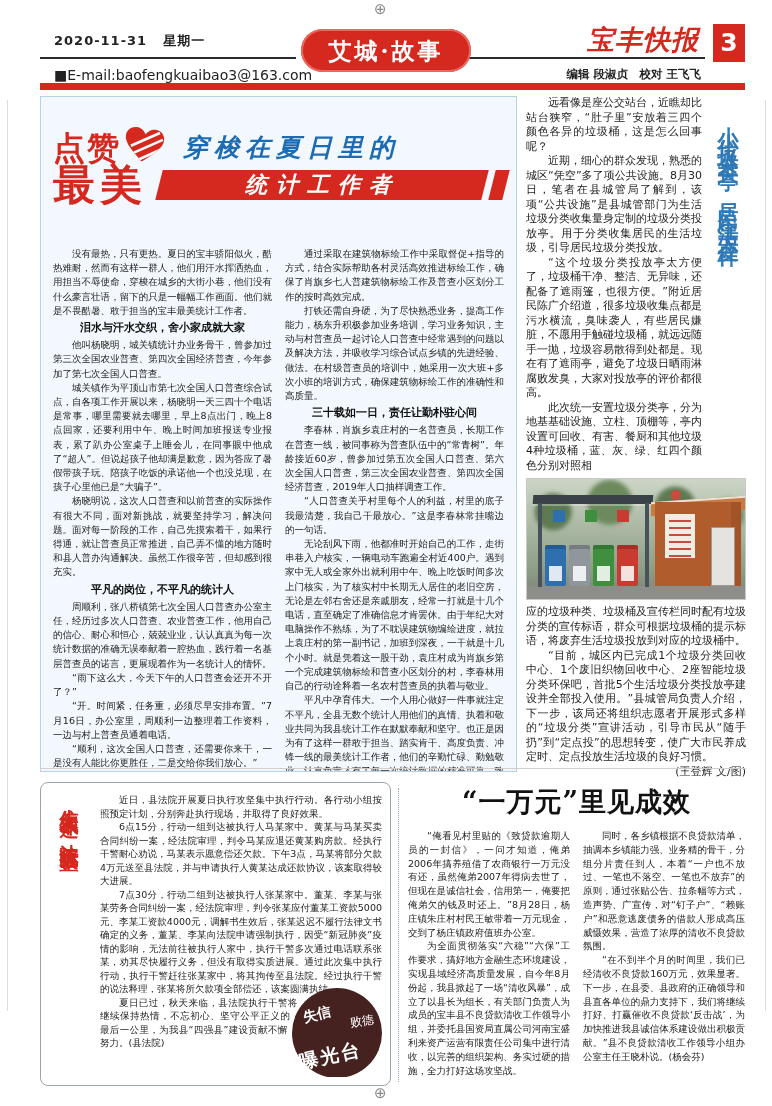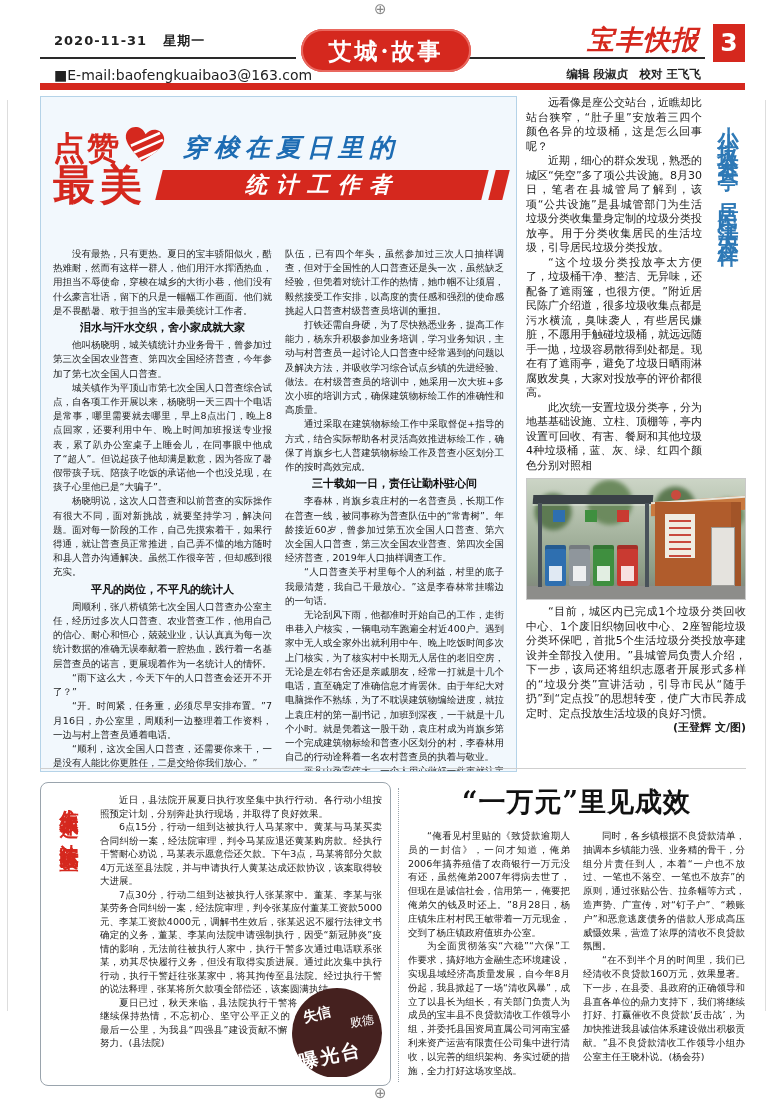--- a/index.html
+++ b/index.html
@@ -51,21 +51,21 @@
   .p.cont{text-indent:0;}
   .sub{margin:3px 0;text-align:center;font-weight:bold;font-size:11px;text-indent:0;color:#111;}
 
   
   .recycle{position:absolute;left:526px;top:96px;width:220px;height:676px;}
   .vtitle{writing-mode:vertical-rl;text-orientation:upright;font-family:"DejaVu Serif",serif;font-weight:bold;}
   .recycle .vtitle{position:absolute;right:0;top:14px;height:440px;font-size:21px;letter-spacing:7px;
         color:#2e79b6;line-height:36px;}
   .r-top{width:220px;padding-right:44px;box-sizing:border-box;font-size:11px;line-height:14.5px;text-align:justify;}
   .r-bottom{font-size:11px;line-height:14.5px;text-align:justify;margin-top:5px;}
-  .byline{margin:0;text-align:right;font-weight:bold;font-size:11px;}
+  .byline{margin:0;text-align:right;font-weight:normal;font-size:11px;}
   .photo{position:relative;width:220px;height:122px;margin-top:5px;overflow:hidden;border:1px solid #c9c9c9;box-sizing:border-box;}
   .ph-sky{position:absolute;inset:0;background:linear-gradient(180deg,#ccd5c6,#a7b5a0 45%,#8b9b85 78%,#7c7c79 100%);}
   .ph-trees{position:absolute;left:0;top:0;width:100%;height:78px;filter:blur(2px);
         background:radial-gradient(circle at 12% 42%,#5d7a52 0 18px,transparent 19px),
                    radial-gradient(circle at 38% 30%,#6c8a5e 0 22px,transparent 23px),
                    radial-gradient(circle at 68% 36%,#5d7a52 0 20px,transparent 21px),
                    radial-gradient(circle at 92% 46%,#6c8a5e 0 16px,transparent 17px);}
   .ph-ground{position:absolute;left:0;bottom:0;width:100%;height:13px;background:#8d8d8a;}
   .canopy-roof{position:absolute;left:6px;top:16px;width:120px;height:9px;background:#3a4147;transform:skewX(-4deg);
         box-shadow:0 2px 0 rgba(255,255,255,.3);}
@@ -169,23 +169,22 @@
         <p class="p">杨晓明说，这次人口普查和以前普查的实际操作有很大不同，面对新挑战，就要坚持学习，解决问题。面对每一阶段的工作，自己先摸索着干，如果行得通，就让普查员正常推进，自己弄不懂的地方随时和县人普办沟通解决。虽然工作很辛苦，但却感到很充实。</p>
         <p class="sub">平凡的岗位，不平凡的统计人</p>
         <p class="p">周顺利，张八桥镇第七次全国人口普查办公室主任，经历过多次人口普查、农业普查工作，他用自己的信心、耐心和恒心，兢兢业业，认认真真为每一次统计数据的准确无误奉献着一腔热血，践行着一名基层普查员的诺言，更展现着作为一名统计人的情怀。</p>
         <p class="p">“雨下这么大，今天下午的人口普查会还开不开了？”</p>
         <p class="p">“开。时间紧，任务重，必须尽早安排布置。”7月16日，办公室里，周顺利一边整理着工作资料，一边与村上普查员通着电话。</p>
         <p class="p">“顺利，这次全国人口普查，还需要你来干，一是没有人能比你更胜任，二是交给你我们放心。”</p>
         <p class="p">听着领导信任的话语，周顺利又一次激情澎湃，尽管他知道今年普查工作任务艰巨，但为了他所热爱的工作，再难再苦他都会无怨无悔扛下来。工作中，他敢于创新，利用村内普查员与村第一副书记融合普查的方式，提高普查速度和准确度。为了提高普查效率，他组建了镇普查交流总结群，不断总结讨论，做到了问题及时发现、经验及时推广，总是更好更快地完成每一阶段工作任务。</p>
 
       </div>
       <div class="col">
-        <p class="p cont">队伍，已有四个年头，虽然参加过三次人口抽样调查，但对于全国性的人口普查还是头一次，虽然缺乏经验，但凭着对统计工作的热情，她巾帼不让须眉，毅然接受工作安排，以高度的责任感和强烈的使命感挑起人口普查村级普查员培训的重担。</p>
+        <p class="p">通过采取在建筑物标绘工作中采取督促+指导的方式，结合实际帮助各村灵活高效推进标绘工作，确保了肖旗乡七人普建筑物标绘工作及普查小区划分工作的按时高效完成。</p>
         <p class="p">打铁还需自身硬，为了尽快熟悉业务，提高工作能力，杨东升积极参加业务培训，学习业务知识，主动与村普查员一起讨论人口普查中经常遇到的问题以及解决方法，并吸收学习综合试点乡镇的先进经验、做法。在村级普查员的培训中，她采用一次大班+多次小班的培训方式，确保建筑物标绘工作的准确性和高质量。</p>
-        <p class="p">通过采取在建筑物标绘工作中采取督促+指导的方式，结合实际帮助各村灵活高效推进标绘工作，确保了肖旗乡七人普建筑物标绘工作及普查小区划分工作的按时高效完成。</p>
         <p class="sub">三十载如一日，责任让勤朴驻心间</p>
         <p class="p">李春林，肖旗乡袁庄村的一名普查员，长期工作在普查一线，被同事称为普查队伍中的“常青树”。年龄接近60岁，曾参加过第五次全国人口普查、第六次全国人口普查，第三次全国农业普查、第四次全国经济普查，2019年人口抽样调查工作。</p>
         <p class="p">“人口普查关乎村里每个人的利益，村里的底子我最清楚，我自己干最放心。”这是李春林常挂嘴边的一句话。</p>
         <p class="p">无论刮风下雨，他都准时开始自己的工作，走街串巷入户核实，一辆电动车跑遍全村近400户。遇到家中无人或全家外出就利用中午、晚上吃饭时间多次上门核实，为了核实村中长期无人居住的老旧空房，无论是左邻右舍还是亲戚朋友，经常一打就是十几个电话，直至确定了准确信息才肯罢休。由于年纪大对电脑操作不熟练，为了不耽误建筑物编绘进度，就拉上袁庄村的第一副书记，加班到深夜，一干就是十几个小时。就是凭着这一股干劲，袁庄村成为肖旗乡第一个完成建筑物标绘和普查小区划分的村，李春林用自己的行动诠释着一名农村普查员的执着与敬业。</p>
         <p class="p">平凡中孕育伟大。一个人用心做好一件事就注定不平凡，全县无数个统计人用他们的真情、执着和敬业共同为我县统计工作在默默奉献和坚守。也正是因为有了这样一群敢于担当、踏实肯干、高度负责、冲锋一线的最美统计工作者，他们的辛勤忙碌、勤勉敬业、认真负责才有了每一次统计数据的精准可靠，致敬这群穿梭在夏日里的最美统计工作者，更感谢他们为我县第七次全国人口普查顺利实施和按时完成每一阶段工作任务的无私奉献。(肖艳超)</p>
       </div>
     </div>
   </section>
 
   <aside class="recycle">
@@ -219,20 +218,21 @@
           <div class="lab"></div>
         </div>
       <div class="kiosk-roof"></div>
       <div class="kiosk">
         <div class="logo"></div>
         <div class="sign"></div>
         <div class="door"></div>
       </div>
     </div>
     <div class="r-bottom">
+      <p class="p cont">应的垃圾种类、垃圾桶及宣传栏同时配有垃圾分类的宣传标语，群众可根据垃圾桶的提示标语，将废弃生活垃圾投放到对应的垃圾桶中。</p>
       <p class="p">“目前，城区内已完成1个垃圾分类回收中心、1个废旧织物回收中心、2座智能垃圾分类环保吧，首批5个生活垃圾分类投放亭建设并全部投入使用。”县城管局负责人介绍，下一步，该局还将组织志愿者开展形式多样的“垃圾分类”宣讲活动，引导市民从“随手扔”到“定点投”的思想转变，使广大市民养成定时、定点投放生活垃圾的良好习惯。</p>
       <p class="byline">(王登辉 文/图)</p>
     </div>
   </aside>
 
   <div class="hline"></div>
 
   <section class="court">
     <div class="vtitle">失信人欠钱不还　法院执行攻坚</div>
     <div class="c-body">

